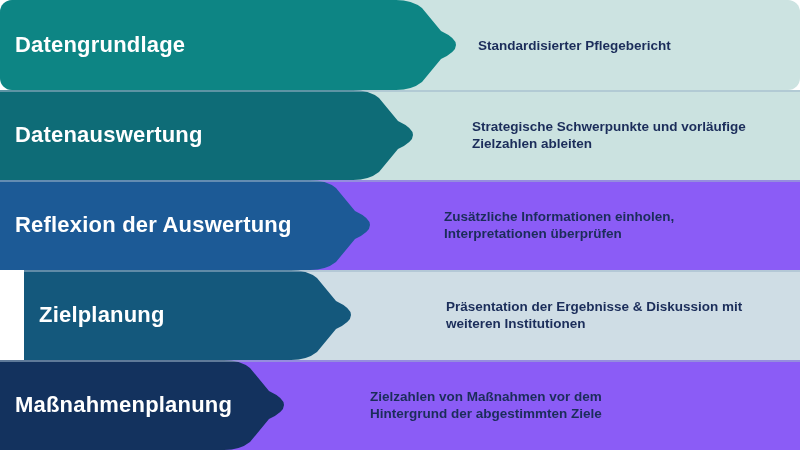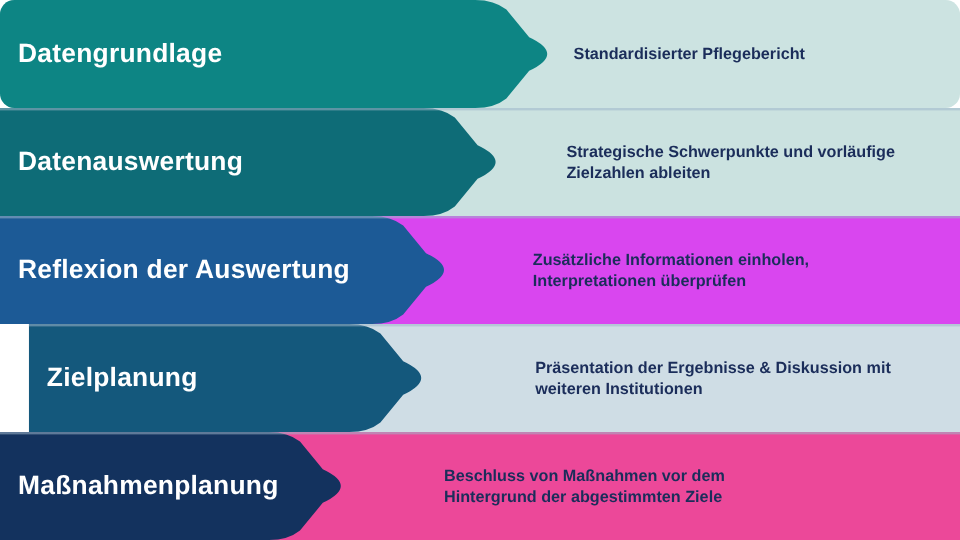--- a/index.html
+++ b/index.html
@@ -74,40 +74,40 @@
 
   <div class="row" style="background-color: rgb(203, 226, 224);">
     <svg class="arrow" width="470" height="90" viewBox="0 0 470 90">
       <path d="M0,0 L353,0 Q369,0 379,8 L398,31 Q428,45 398,59 L379,82 Q369,90 353,90 L0,90 Z" style="fill: rgb(14, 108, 119);"></path>
     </svg>
     <div class="divider"></div>
     <div class="label">Datenauswertung</div>
     <div class="desc" style="left:472px; width:300px">Strategische Schwerpunkte und vorläufige Zielzahlen ableiten</div>
   </div>
 
-  <div class="row" style="background-color: #d946ef;">
+  <div class="row" style="background-color: #8b5cf6;">
     <svg class="arrow" width="470" height="90" viewBox="0 0 470 90">
       <path d="M0,0 L310,0 Q326,0 336,8 L355,31 Q385,45 355,59 L336,82 Q326,90 310,90 L0,90 Z" style="fill: rgb(28, 90, 150);"></path>
     </svg>
     <div class="divider"></div>
     <div class="label">Reflexion der Auswertung</div>
     <div class="desc" style="left:444px; width:275px">Zusätzliche Informationen einholen, Interpretationen überprüfen</div>
   </div>
 
   <div class="row" style="background-color: rgb(207, 221, 229); margin-left: 24px;">
     <svg class="arrow" width="470" height="90" viewBox="0 0 470 90">
       <path d="M0,0 L267,0 Q283,0 293,8 L312,31 Q342,45 312,59 L293,82 Q283,90 267,90 L0,90 Z" style="fill: rgb(20, 88, 124);"></path>
     </svg>
     <div class="divider"></div>
     <div class="label">Zielplanung</div>
     <div class="desc" style="left:422px; width:320px">Präsentation der Ergebnisse &amp; Diskussion mit weiteren Institutionen</div>
   </div>
 
-  <div class="row" style="background-color: #ec4899;">
+  <div class="row" style="background-color: #8b5cf6;">
     <svg class="arrow" width="470" height="90" viewBox="0 0 470 90">
       <path d="M0,0 L224,0 Q240,0 250,8 L269,31 Q299,45 269,59 L250,82 Q240,90 224,90 L0,90 Z" style="fill: rgb(19, 50, 94);"></path>
     </svg>
     <div class="divider"></div>
     <div class="label">Maßnahmenplanung</div>
-    <div class="desc" style="left:370px; width:255px">Beschluss von Maßnahmen vor dem Hintergrund der abgestimmten Ziele</div>
+    <div class="desc" style="left:370px; width:255px">Zielzahlen von Maßnahmen vor dem Hintergrund der abgestimmten Ziele</div>
   </div>
 
 </div>
 
 </body></html>

